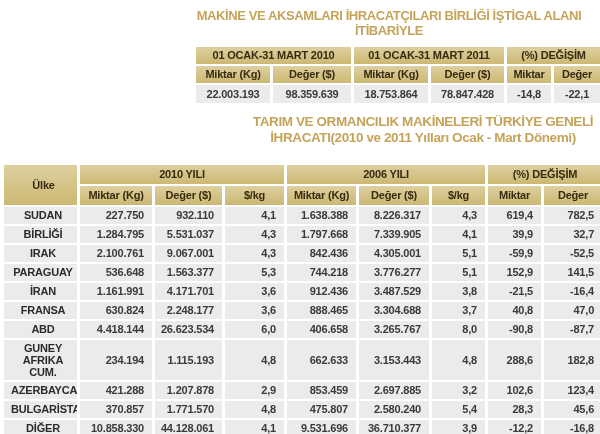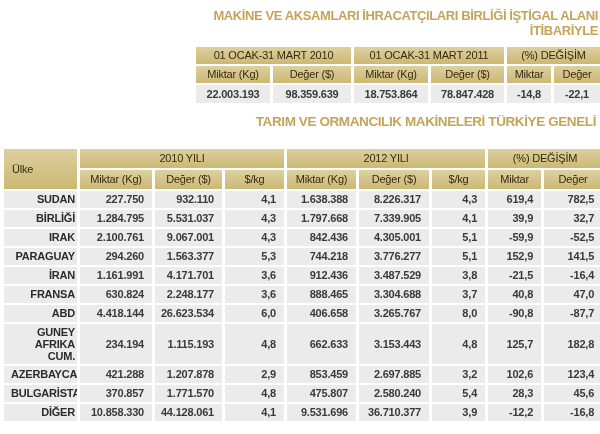--- a/index.html
+++ b/index.html
@@ -3,48 +3,48 @@
 <meta charset="utf-8">
 <style>
   html,body{margin:0;padding:0;background:#fff;}
   .page{
     position:relative;width:600px;height:434px;background:#ffffff;
     font-family:"Liberation Sans",sans-serif;overflow:hidden;
     color:#3a3a3a;
   }
   
   .title{
-    text-align:right;font-weight:bold;color:#c5a45a;
+    text-align:center;font-weight:bold;color:#c5a45a;
     letter-spacing:-0.4px;line-height:1.18;
   }
   .title-main{margin:8px 2px 0 180px;font-size:13px;}
   .title-secondary{margin:9px 4px 17px 250px;font-size:13.5px;}
   
   table{border-collapse:separate;border-spacing:3px 2px;table-layout:fixed;}
   th,td{overflow:hidden;white-space:nowrap;}
   th{
     background:linear-gradient(#ddd0a0,#ccb873);
-    color:#372b10;font-size:11px;font-weight:normal;
+    color:#372b10;font-size:11px;font-weight:bold;
     text-align:center;padding:2px 2px;letter-spacing:-0.2px;
   }
   td{
     background:#ebebeb;font-size:11px;font-weight:bold;color:#3a3a3a;
     padding:2px 8px 2px 2px;text-align:right;letter-spacing:-0.2px;
   }
   
   .summary-table{margin:6px 0 0 193px;width:404px;}
   .summary-table th{height:13px;}
   .summary-table td{height:14px;text-align:center;padding:2px 2px;}
   
   .main-table{margin:1px 0 0 1px;width:598px;}
   .main-table th{height:15px;text-align:center;}
-  .main-table th.country-head{text-align:left;padding-left:8px;}
+  .main-table th.country-head{text-align:center;padding-left:8px;}
   .main-table td{height:13px;}
   .main-table td.country{
-    text-align:right;padding:2px 2px 2px 7px;color:#2b2b2b;
+    text-align:center;padding:2px 2px 2px 7px;color:#2b2b2b;
     white-space:normal;line-height:1.1;margin-left:39px;
   }
 </style>
 </head>
 <body>
 
 <div class="page">
 
   <div class="title title-main">
     <div>MAKİNE VE AKSAMLARI İHRACATÇILARI BİRLİĞİ İŞTİGAL ALANI İTİBARİYLE</div>
@@ -81,39 +81,40 @@
           <td>18.753.864</td>
           <td>78.847.428</td>
           <td>-14,8</td>
           <td>-22,1</td>
         </tr>
     </tbody>
   </table>
 
   <div class="title title-secondary">
     <div>TARIM VE ORMANCILIK MAKİNELERİ TÜRKİYE GENELİ</div>
+    <div>İHRACATI(2010 ve 2011 Yılları Ocak - Mart Dönemi)</div>
   </div>
 
   <table class="main-table">
     <colgroup>
       <col style="width:73px">
         <col style="width:72px">
         <col style="width:67px">
       <col style="width:59px">
         <col style="width:69px">
         <col style="width:70px">
       <col style="width:53px">
         <col style="width:53px">
         <col style="width:58px">
     </colgroup>
     <thead>
       <tr>
         <th rowspan="2" class="country-head">Ülke</th>
         <th colspan="3">2010 YILI</th>
-        <th colspan="3">2012 YILI</th>
+        <th colspan="3">2006 YILI</th>
         <th colspan="2">(%) DEĞİŞİM</th>
       </tr>
       <tr>
           <th>Miktar (Kg)</th>
           <th>Değer ($)</th>
           <th>$/kg</th>
           <th>Miktar (Kg)</th>
           <th>Değer ($)</th>
           <th>$/kg</th>
           <th>Miktar</th>
@@ -149,21 +150,21 @@
           <td>9.067.001</td>
           <td>4,3</td>
           <td>842.436</td>
           <td>4.305.001</td>
           <td>5,1</td>
           <td>-59,9</td>
           <td>-52,5</td>
         </tr>
         <tr>
           <td class="country">PARAGUAY</td>
-          <td>294.260</td>
+          <td>536.648</td>
           <td>1.563.377</td>
           <td>5,3</td>
           <td>744.218</td>
           <td>3.776.277</td>
           <td>5,1</td>
           <td>152,9</td>
           <td>141,5</td>
         </tr>
         <tr>
           <td class="country">İRAN</td>
@@ -199,21 +200,21 @@
           <td>-87,7</td>
         </tr>
         <tr>
           <td class="country">GUNEY AFRIKA CUM.</td>
           <td>234.194</td>
           <td>1.115.193</td>
           <td>4,8</td>
           <td>662.633</td>
           <td>3.153.443</td>
           <td>4,8</td>
-          <td>125,7</td>
+          <td>288,6</td>
           <td>182,8</td>
         </tr>
         <tr>
           <td class="country">AZERBAYCAN</td>
           <td>421.288</td>
           <td>1.207.878</td>
           <td>2,9</td>
           <td>853.459</td>
           <td>2.697.885</td>
           <td>3,2</td>

